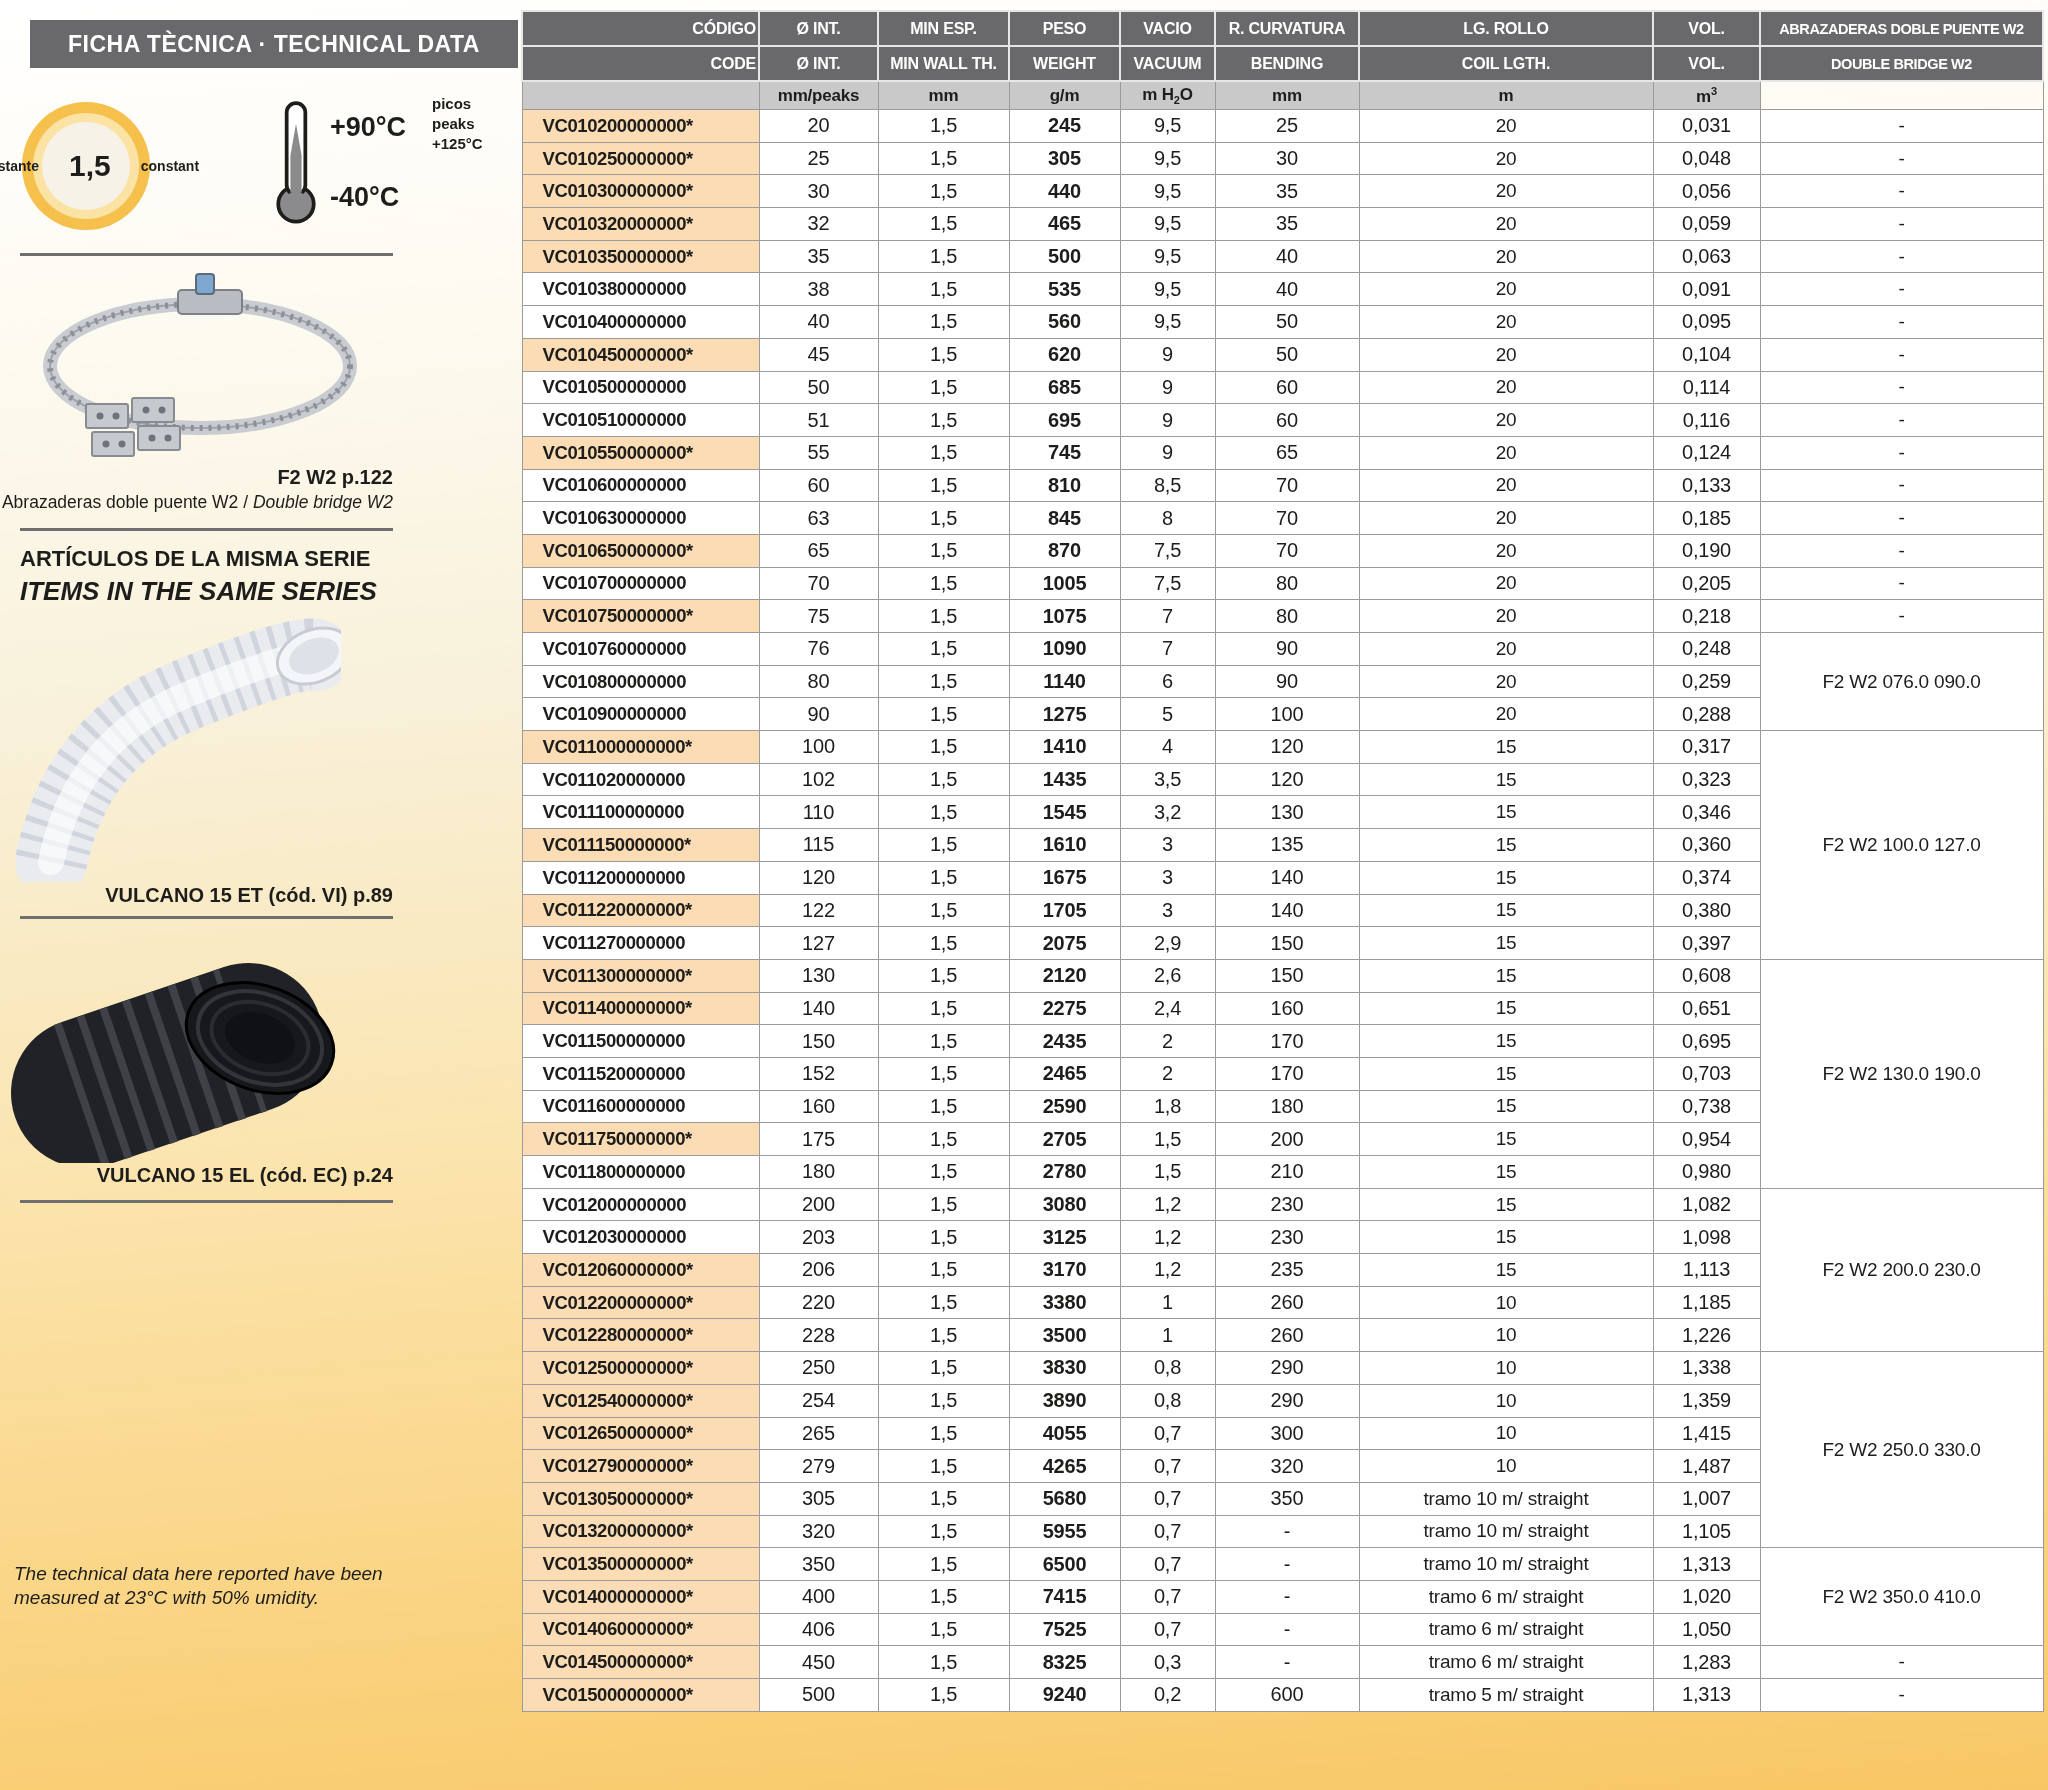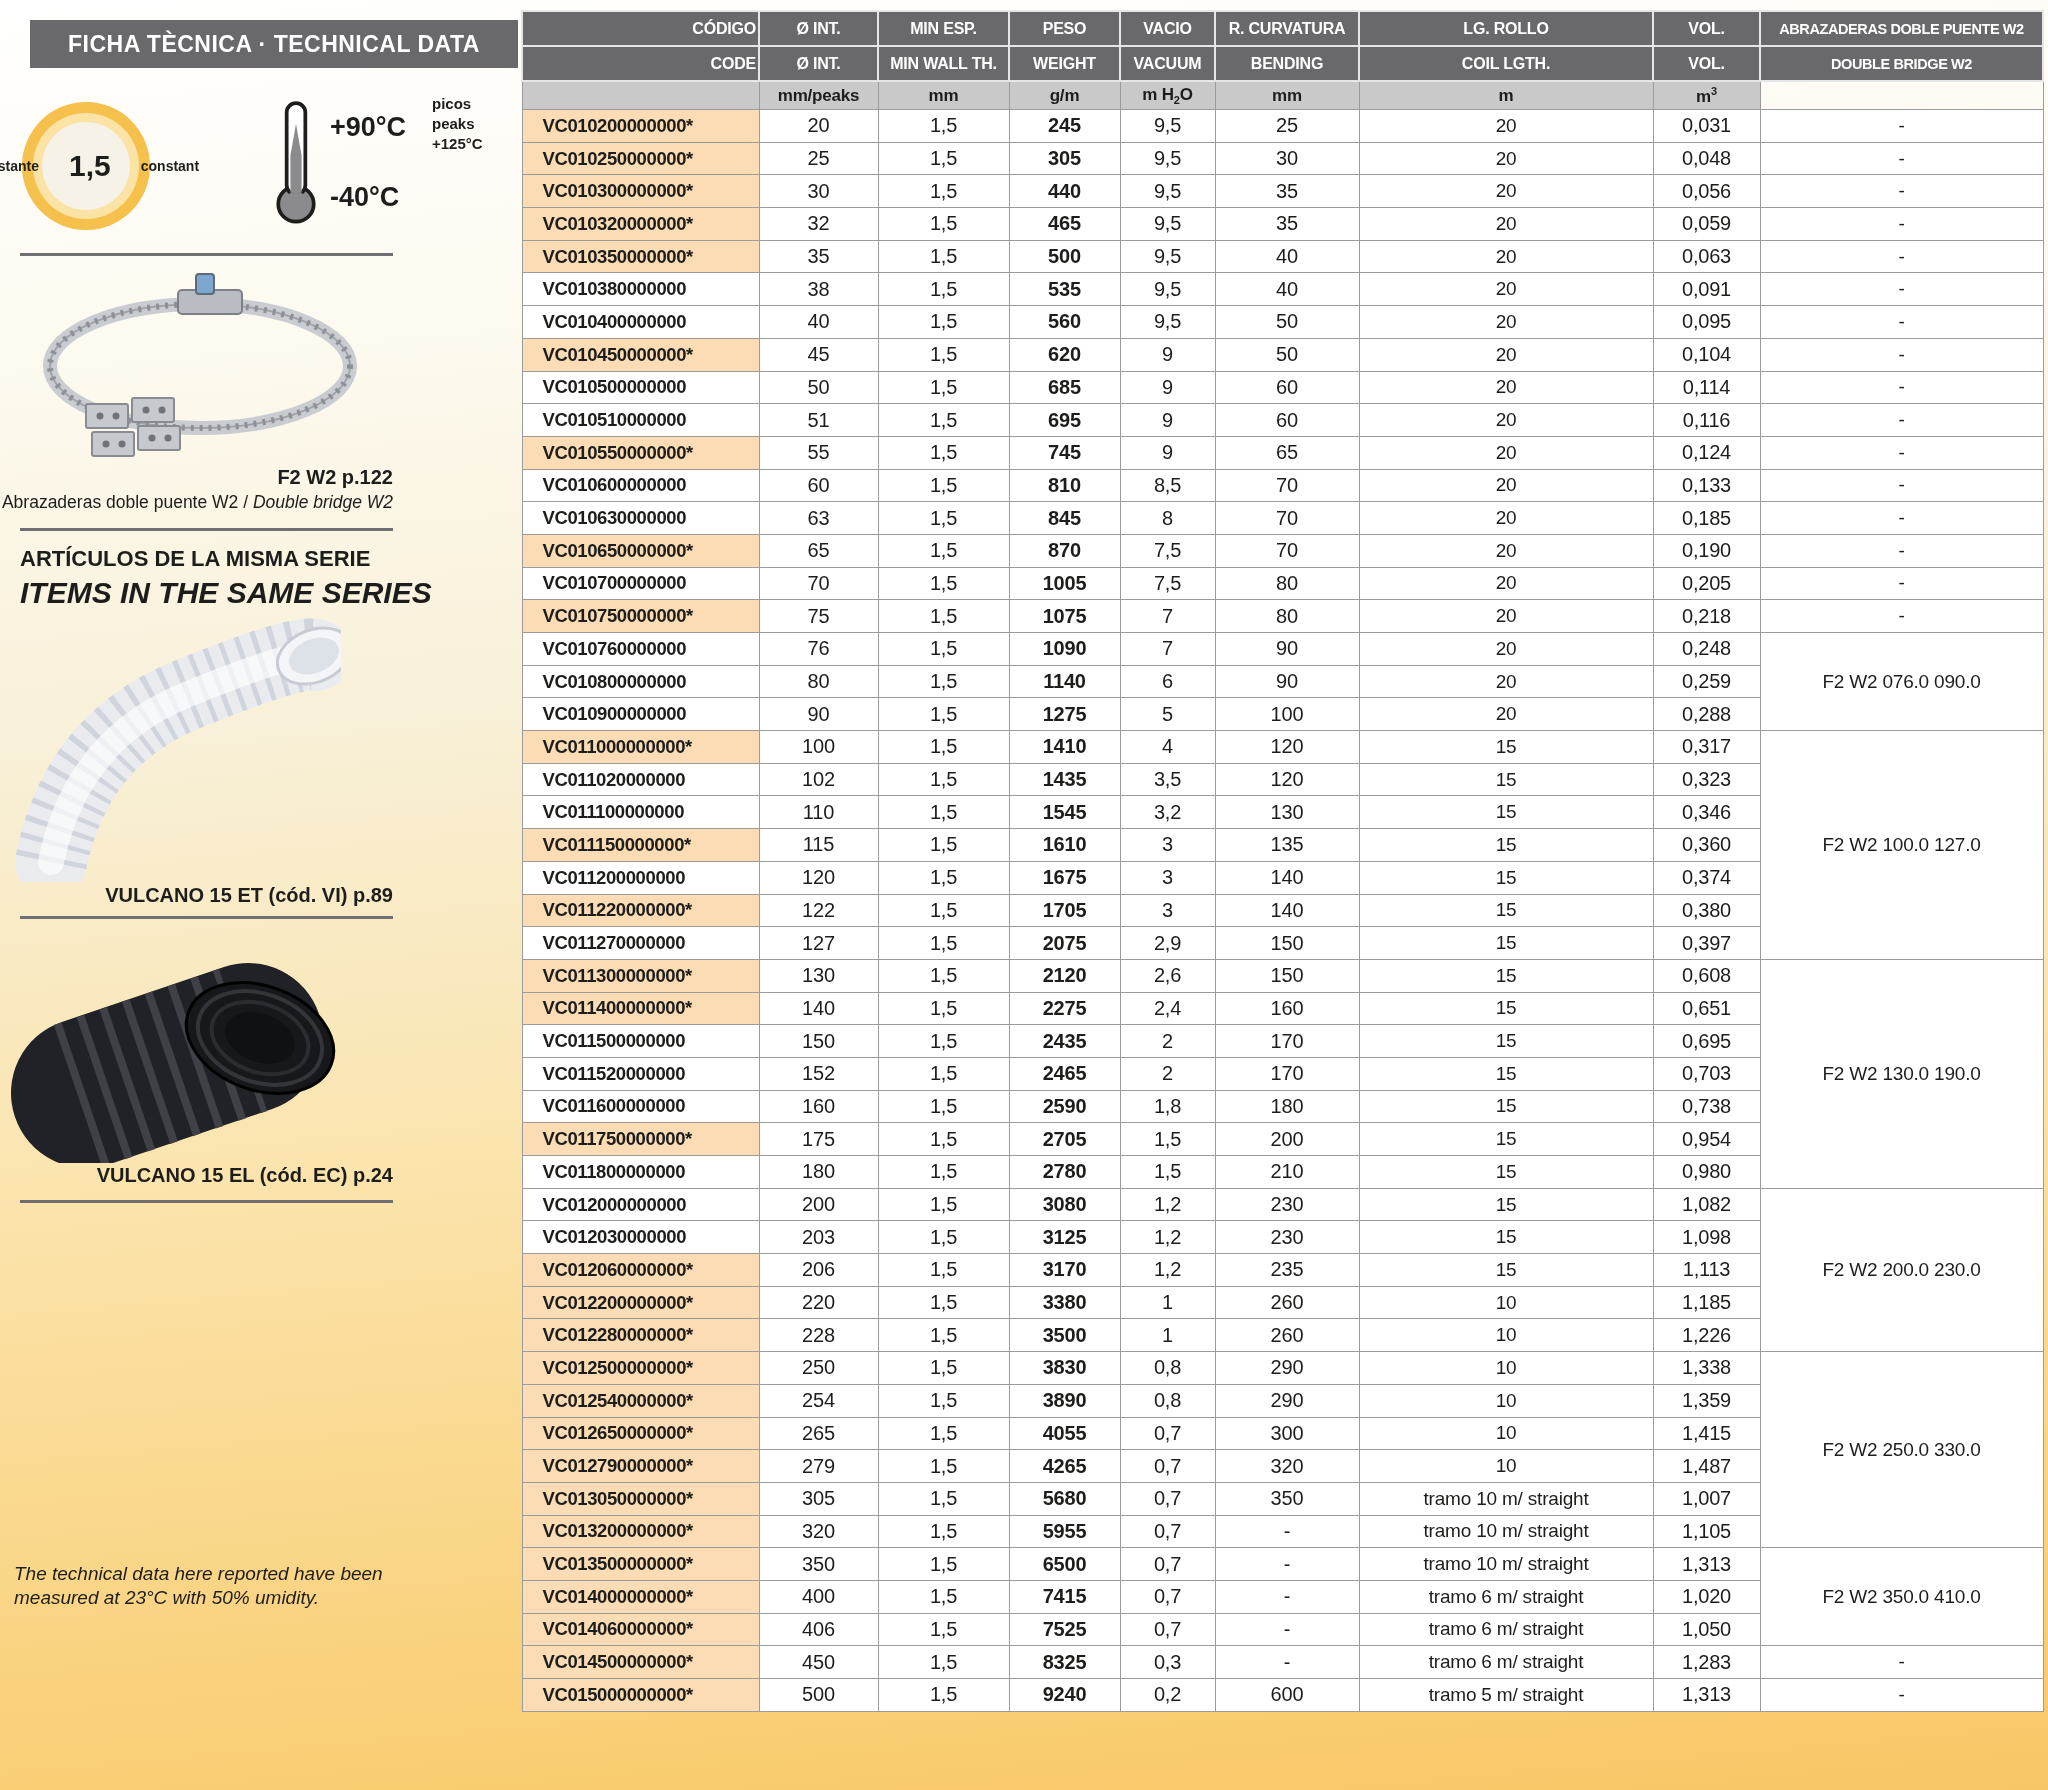--- a/index.html
+++ b/index.html
@@ -20,21 +20,21 @@
   .thermo{position:absolute;left:268px;top:98px;width:56px;height:128px;}
   .t-max{position:absolute;left:330px;top:112px;font-size:27px;font-weight:bold;}
   .t-peaks{position:absolute;left:432px;top:94px;font-size:15px;font-weight:bold;line-height:20px;white-space:pre-line;}
   .t-min{position:absolute;left:330px;top:182px;font-size:27px;font-weight:bold;}
   .divider{position:absolute;left:20px;width:373px;height:3px;background:#6f6f71;}
   .clamp-wrap{position:absolute;left:28px;top:266px;width:345px;height:200px;}
   .ref-bold{position:absolute;left:20px;top:466px;width:373px;text-align:right;font-size:20px;font-weight:bold;}
   .caption{position:absolute;left:0px;top:492px;width:393px;text-align:right;font-size:17.5px;}
   .caption i{font-style:italic;}
   .series-es{position:absolute;left:20px;top:546px;font-size:22px;font-weight:bold;}
-  .series-en{position:absolute;left:20px;top:576px;font-size:30px;font-weight:bold;font-style:italic;text-align:right;}
+  .series-en{position:absolute;left:20px;top:576px;font-size:26px;font-weight:bold;font-style:italic;text-align:right;}
   .hose1{position:absolute;left:6px;top:610px;width:335px;height:272px;}
   .prod1{position:absolute;left:20px;top:884px;width:373px;text-align:right;font-size:20px;font-weight:bold;}
   .hose2{position:absolute;left:8px;top:928px;width:345px;height:235px;}
   .prod2{position:absolute;left:20px;top:1164px;width:373px;text-align:right;font-size:20px;font-weight:bold;}
   .footnotes{position:absolute;left:14px;top:1548px;width:392px;font-size:19px;line-height:1.25;}
   .footnotes .blk{white-space:pre-line;margin-bottom:6px;}
   .footnotes .it{font-style:italic;}
   .footnotes .gap{height:14px;}
   
   table.tech{position:absolute;left:521px;top:10px;width:1521px;border-collapse:collapse;table-layout:fixed;

